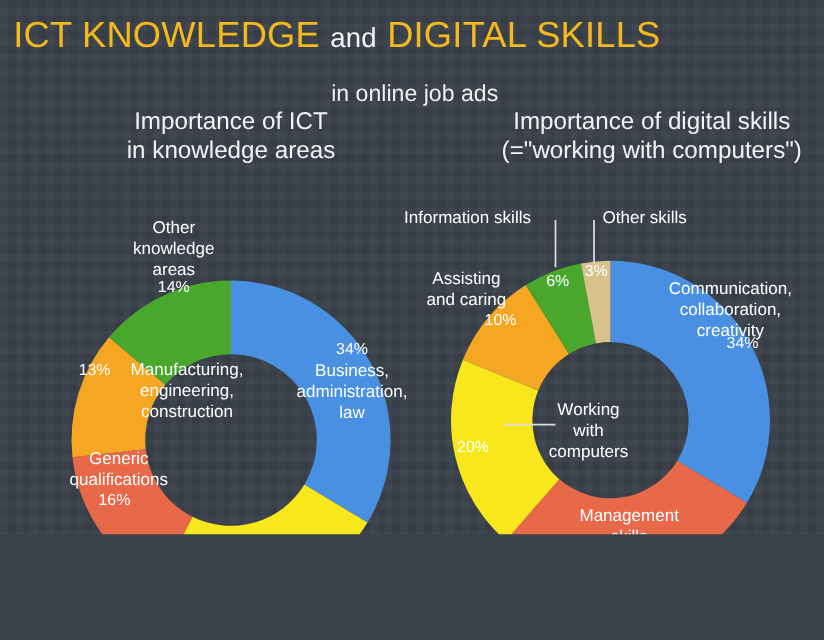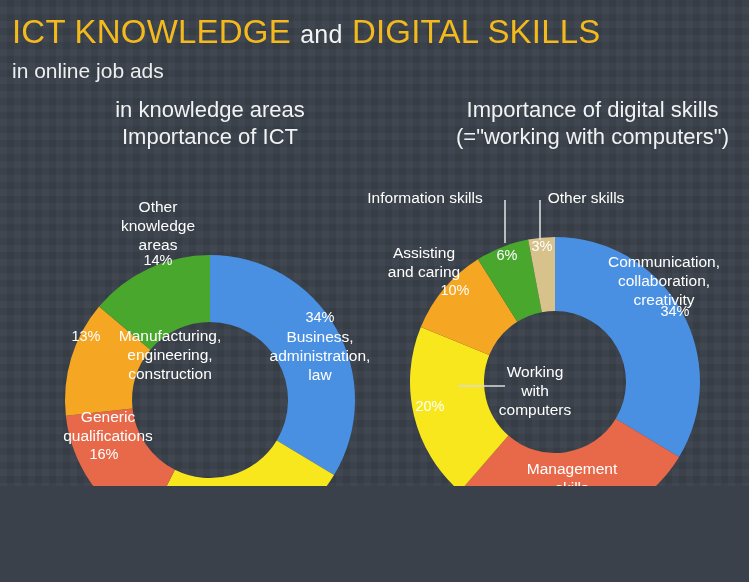--- a/index.html
+++ b/index.html
@@ -31,24 +31,25 @@
   }
   .title-line {
     font-size: 33px;
     line-height: 40px;
     letter-spacing: 0.2px;
     white-space: nowrap;
   }
   .t-gold  { color: #f3b91d; }
   .t-white { color: #f2f3f4; font-size: 25px; }
   .subtitle {
-    margin-top: 4px;
+    margin-top: 18px;
     font-size: 21px;
     line-height: 26px;
     color: #eceef0;
+    text-align: center;
   }
 
   
   .panel-title {
     position: absolute;
     text-align: center;
     color: #f1f2f3;
     font-size: 22px;
     line-height: 27px;
     white-space: nowrap;
@@ -92,22 +93,22 @@
   <div class="header">
     <div class="title-line">
       <span class="t-gold">ICT KNOWLEDGE</span>
       <span class="t-white">and</span>
       <span class="t-gold">DIGITAL SKILLS</span>
     </div>
     <div class="subtitle">in online job ads</div>
   </div>
 
   <div class="panel-title" id="panel-title-left">
+    <div>Importance of ICT</div>
     <div>in knowledge areas</div>
-    <div>Importance of ICT</div>
   </div>
   <div class="panel-title" id="panel-title-right">
     <div>Importance of digital skills</div>
     <div>(="working with computers")</div>
   </div>
 
   <svg class="donut" id="chart-left" viewBox="0 0 749 582">
       <path d="M 210 255 A 145 145 0 0 1 334.04339111776875 475.08819561025723
           L 276.7267897047308 440.3922707420694 A 78 78 0 0 0 210 322 Z" fill="#4a90e2" stroke="none"></path>
       <path d="M 334.04339111776875 475.08819561025723 A 145 145 0 0 1 144.77488547889286 529.5016773470848

